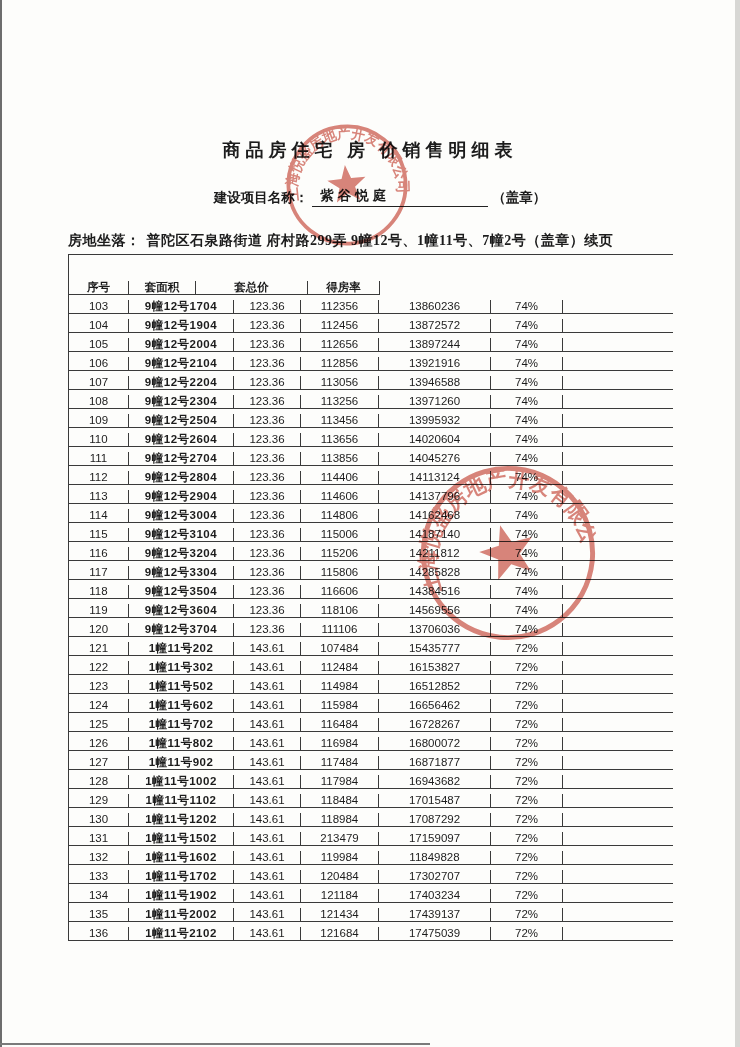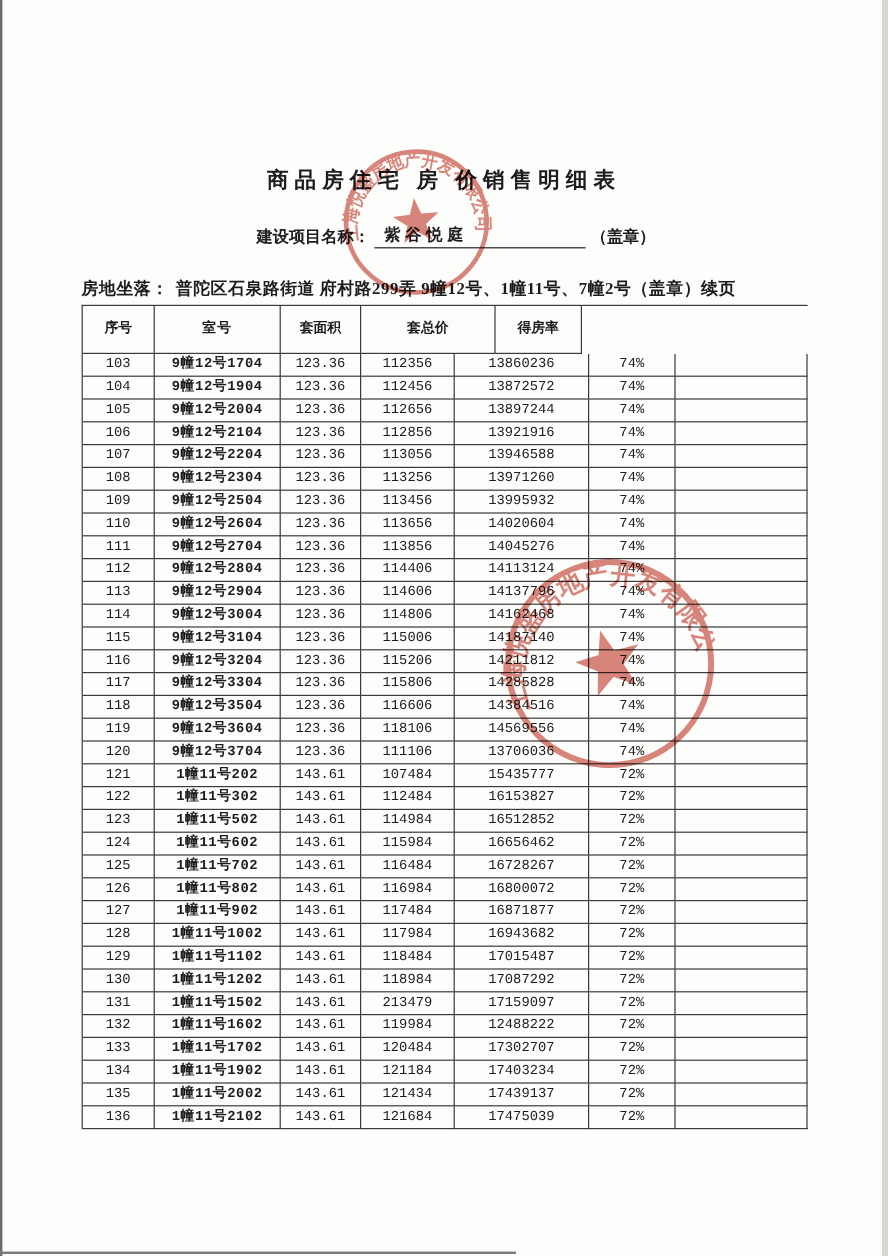--- a/index.html
+++ b/index.html
@@ -34,23 +34,23 @@
     position:absolute;top:232px;left:68px;font-size:14px;font-weight:700;
     font-family:"Liberation Serif","DejaVu Serif",serif;letter-spacing:0.5px;
   }
   .location-line .loc-label{margin-right:6px;}
 
   .table{
     position:absolute;left:68px;top:254px;width:604px;
     border-top:1.5px solid #3a3a3a;border-left:1.5px solid #3a3a3a;
     background:transparent;
   }
-  .trow,.thead{display:flex;}
+  .trow,.thead{display:flex;align-items:flex-end;}
   .thead{height:40px;font-weight:700;font-size:12.5px;}
-  .trow{height:19px;font-family:Liberation Mono, monospace;}
+  .trow{height:19px;}
   .cell{
     box-sizing:border-box;
     border-right:1px solid #3a3a3a;border-bottom:1px solid #3a3a3a;
     display:flex;align-items:center;justify-content:center;
     text-align:center;font-size:11.5px;overflow:hidden;
     white-space:pre-line;line-height:1.15;
   }
   .c0{width:60px;}
   .c1{width:105px;font-weight:700;letter-spacing:0.5px;}
   .c2{width:67px;}
@@ -83,21 +83,20 @@
     <span>（盖章）</span>
   </div>
 
   <div class="location-line">
     <span class="loc-label">房地坐落：</span><span class="loc-value">普陀区石泉路街道 府村路299弄 9幢12号、1幢11号、7幢2号（盖章）续页</span>
   </div>
 
   <div class="table">
     <div class="thead">
       <div class="cell c0">序号</div>
-      <div class="cell c1">室号</div>
       <div class="cell c2">套面积</div>
       <div class="cell c4">套总价</div>
       <div class="cell c5">得房率</div>
     </div>
     <div class="tbody">
         <div class="trow">
           <div class="cell c0">103</div>
           <div class="cell c1">9幢12号1704</div>
           <div class="cell c2">123.36</div>
           <div class="cell c3">112356</div>
@@ -355,21 +354,21 @@
           <div class="cell c3">213479</div>
           <div class="cell c4">17159097</div>
           <div class="cell c5">72%</div>
           <div class="cell c6"></div>
         </div>
         <div class="trow">
           <div class="cell c0">132</div>
           <div class="cell c1">1幢11号1602</div>
           <div class="cell c2">143.61</div>
           <div class="cell c3">119984</div>
-          <div class="cell c4">12488222</div>
+          <div class="cell c4">11849828</div>
           <div class="cell c5">72%</div>
           <div class="cell c6"></div>
         </div>
         <div class="trow">
           <div class="cell c0">133</div>
           <div class="cell c1">1幢11号1702</div>
           <div class="cell c2">143.61</div>
           <div class="cell c3">120484</div>
           <div class="cell c4">17302707</div>
           <div class="cell c5">72%</div>

